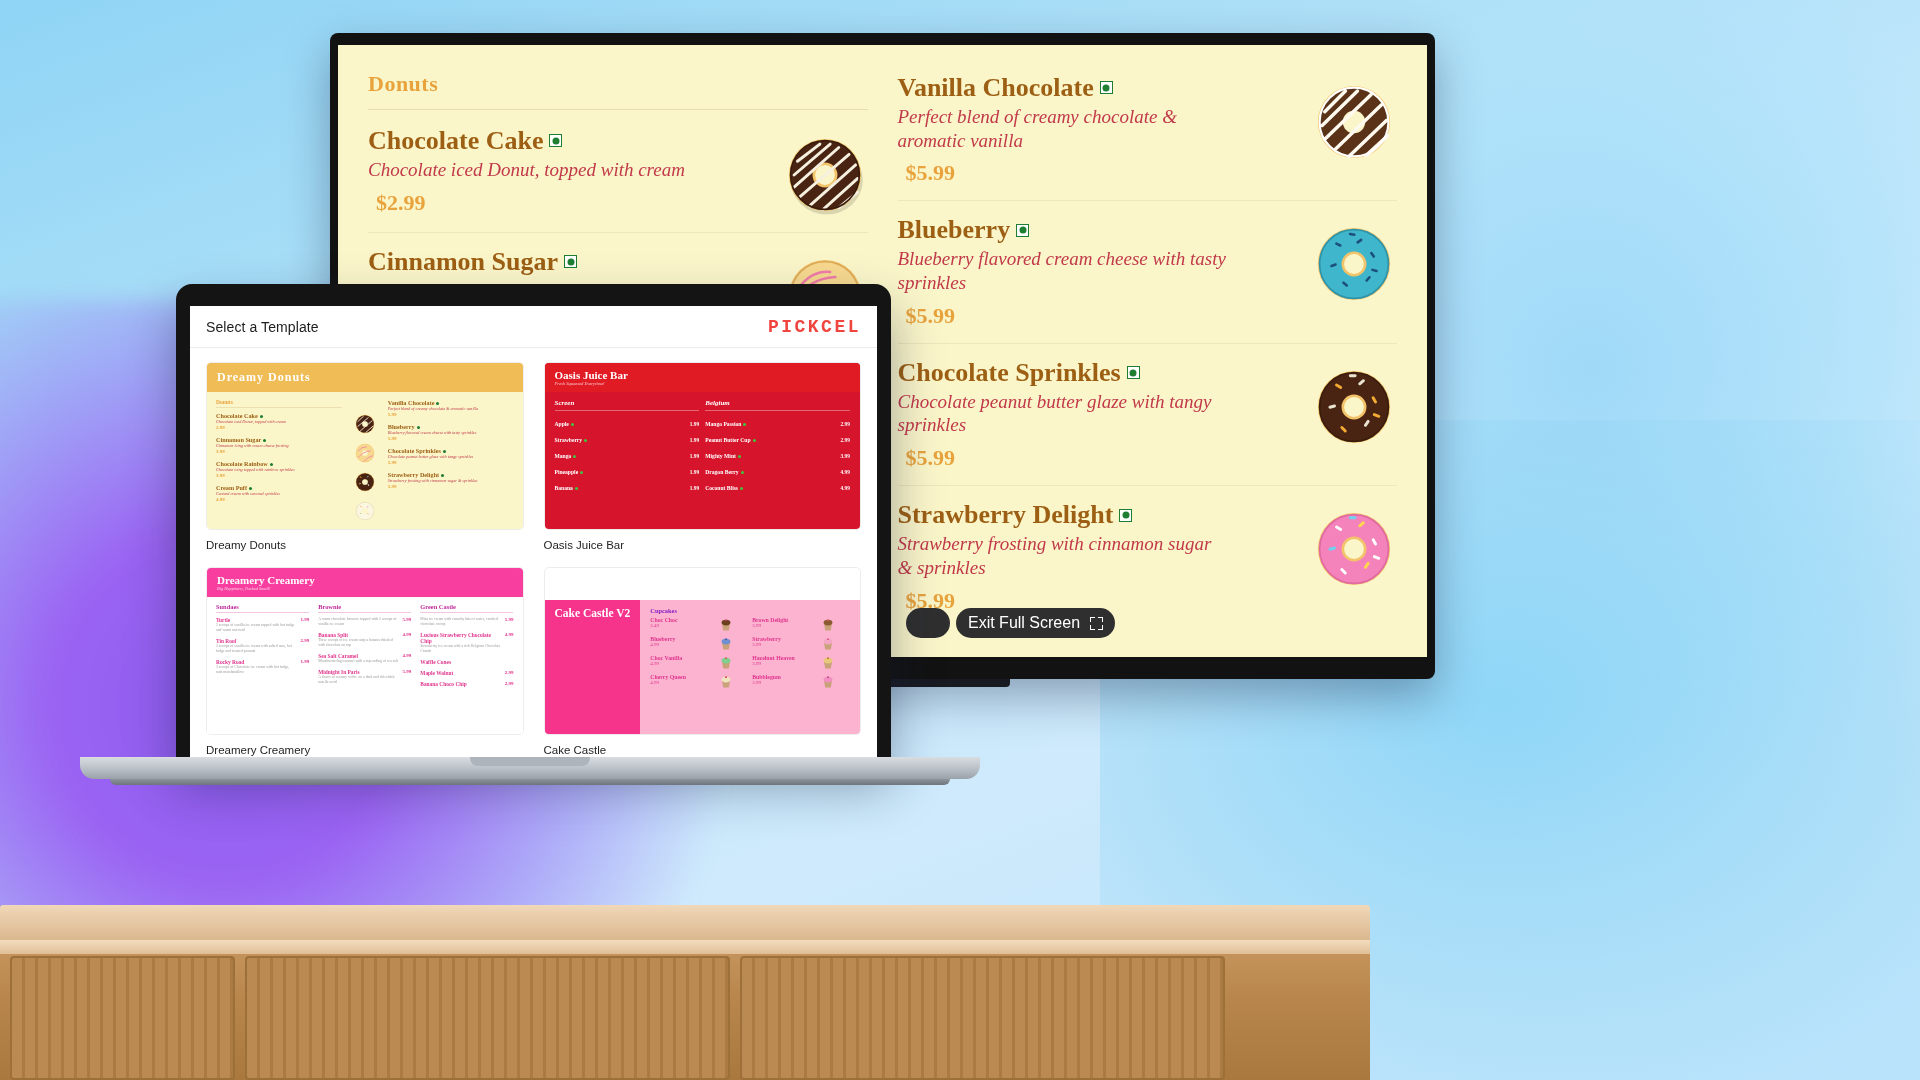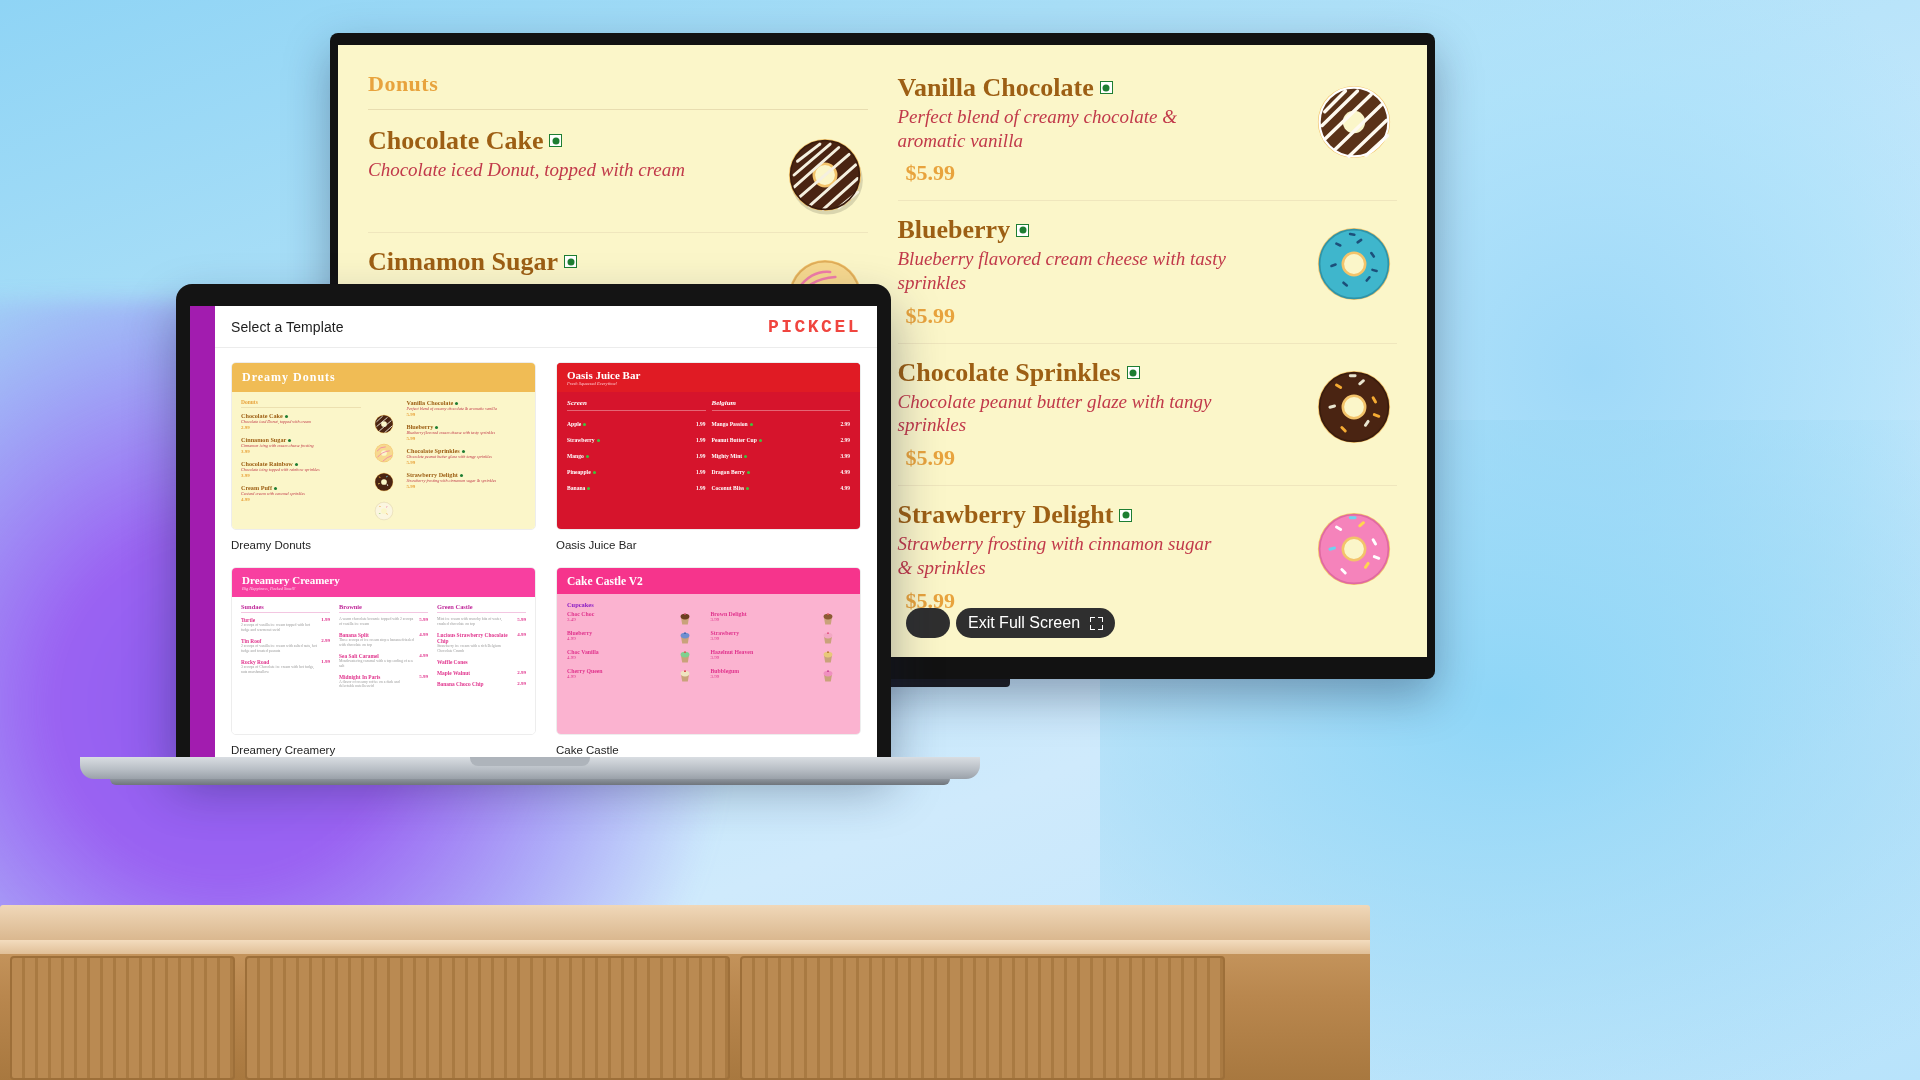--- a/index.html
+++ b/index.html
@@ -140,24 +140,23 @@
   }
   .laptop-lid {
     width:100%; height:100%;
     background:#141414;
     border-radius:16px 16px 4px 4px;
     padding:22px 14px 0 14px;
     box-shadow: 0 24px 50px rgba(20,30,60,0.38);
   }
   .laptop-screen {
     width:100%; height:100%;
-    background:#a21caf;
+    background:#d946ef;
     overflow:hidden;
     position:relative;
-    padding-left:25px;
   }
   .laptop-base {
     position:absolute; left:80px; top:757px; width:900px; height:22px;
     background: linear-gradient(180deg,#d9dde2 0%,#b9bfc6 55%,#9aa1a9 100%);
     border-radius: 0 0 14px 14px;
     z-index:11;
   }
   .laptop-notch {
     position:absolute; left:50%; transform:translateX(-50%); top:0;
     width:120px; height:9px; background:#aeb4bb; border-radius:0 0 8px 8px;
@@ -224,21 +223,21 @@
   .dc-sub { color:#ffd5ea; font-family:"Liberation Serif",serif; font-style:italic; font-size:4.4px; }
   .dc-body { flex:1; padding:6px 9px; display:grid; grid-template-columns:1fr 1fr 1fr; gap:0 9px;
              font-family:"Liberation Serif",serif; align-content:start; }
   .dc-sec { color:#c0299a; font-size:6.4px; font-weight:bold; border-bottom:1px solid #f3c6e1; padding-bottom:2px; margin-bottom:4px; }
   .dc-row { display:flex; justify-content:space-between; gap:4px; margin-bottom:5px; }
   .dc-n { font-size:5.4px; font-weight:bold; color:#e0348d; }
   .dc-d { font-size:3.8px; color:#9b9b9b; line-height:1.3; }
   .dc-p { font-size:5px; color:#e0348d; font-weight:bold; white-space:nowrap; }
 
   
-  .cc { width:100%; height:100%; background:#fbb3d0; display:flex; flex-direction:column; }
+  .cc { width:100%; height:100%; background:#fbb3d0; display:flex; flex-direction:row;margin-top:32px; }
   .cc-head { background:#f6348c; padding:7px 10px; }
   .cc-title { color:#fff; font-family:"Liberation Serif",serif; font-weight:bold; font-size:11.5px; }
   .cc-body { flex:1; padding:7px 10px; display:grid; grid-template-columns:1fr 30px 1fr 30px; gap:3px 4px;
              align-content:start; font-family:"Liberation Serif",serif; }
   .cc-sec { color:#8b1ec4; font-size:6.4px; font-weight:bold; }
   .cc-n { font-size:5.8px; font-weight:bold; color:#e0348d; }
   .cc-pr { font-size:5px; color:#e0348d; }
   .cc-img { width:16px; height:16px; }
 </style>
 </head>
@@ -266,20 +265,21 @@
         <div class="section-title">Donuts</div>
         <div class="divider"></div>
 
         <div class="menu-item">
           <div class="mi-text">
             <div class="mi-name">
               <span>Chocolate Cake</span>
               <span class="veg-mark"></span>
             </div>
             <div class="mi-desc">Chocolate iced Donut, topped with cream</div>
+            <div class="mi-price">$2.99</div>
           </div>
           <div class="mi-img">
             <svg viewBox="0 0 100 100">
               <ellipse cx="52" cy="56" rx="42" ry="40" fill="#00000022"></ellipse>
               <circle cx="50" cy="50" r="42" fill="#f3c36a"></circle>
               <circle cx="50" cy="50" r="40" fill="#4a2412"></circle>
               <circle cx="50" cy="50" r="13" fill="#fbf6c9"></circle>
               <circle cx="50" cy="50" r="13" fill="none" stroke="#f3c36a" stroke-width="3"></circle>
               <g stroke="#f5f0e0" stroke-width="3.4" fill="none" stroke-linecap="round">
                 <path d="M18 34 L44 14"></path>

